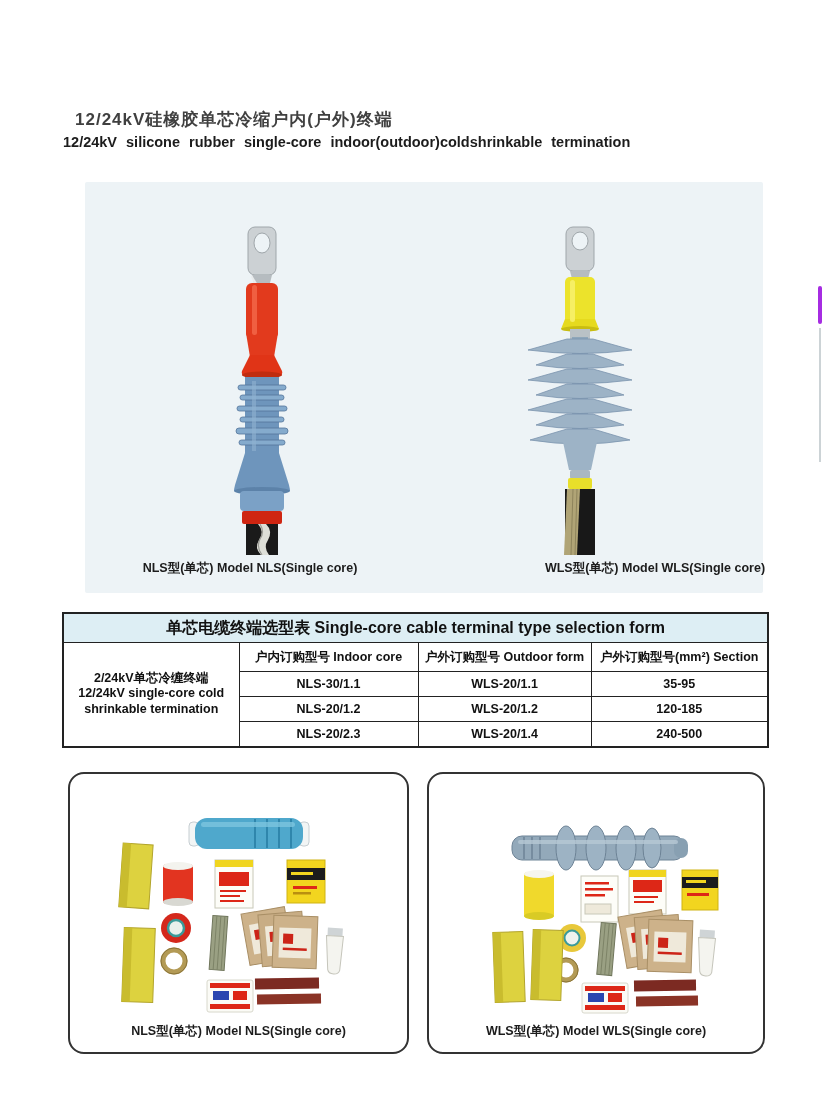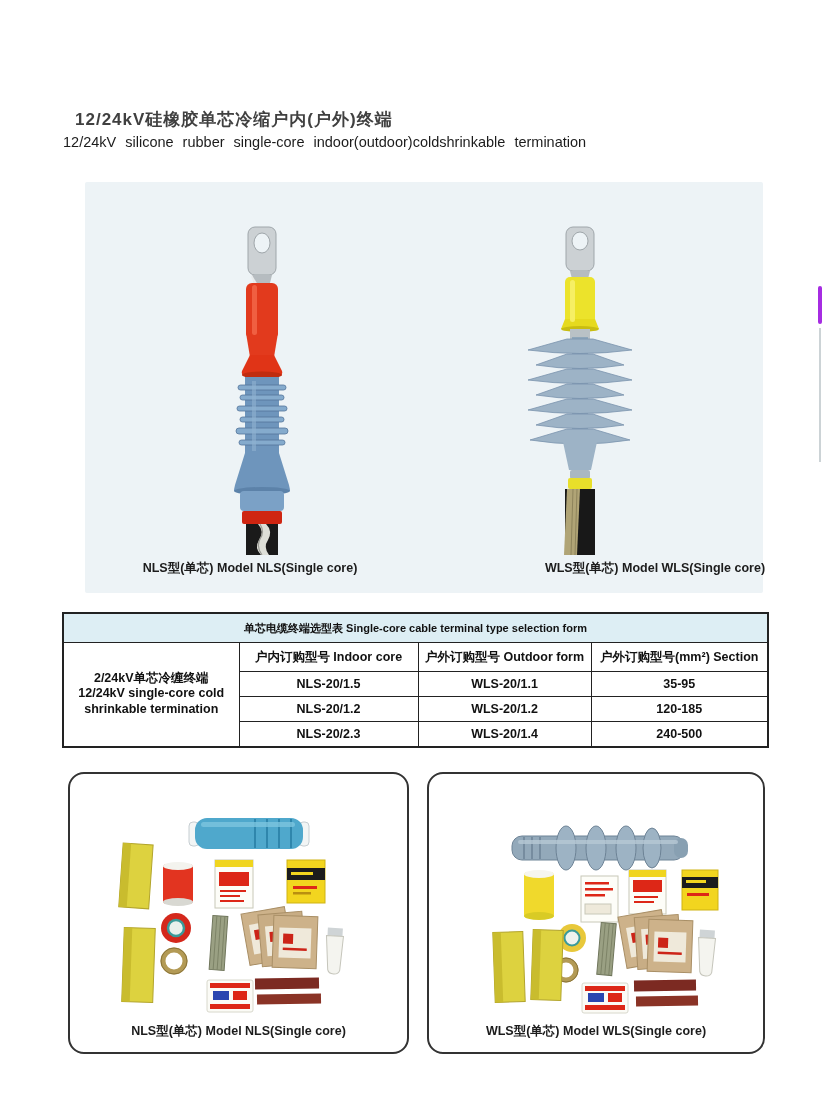--- a/index.html
+++ b/index.html
@@ -6,21 +6,21 @@
   .page{
     position:relative; width:827px; height:1120px; background:#ffffff;
     font-family:"Liberation Sans", sans-serif; overflow:hidden; margin:0 auto;
   }
   
   .title-zh{
     position:absolute; left:75px; top:108px; font-size:17px; font-weight:bold;
     color:#404040; letter-spacing:1px; white-space:nowrap;
   }
   .title-en{
-    position:absolute; left:63px; top:134px; font-size:14.5px; font-weight:normal;
+    position:absolute; left:63px; top:134px; font-size:14.5px; font-weight:bold;
     color:#1c1c1c; word-spacing:5px; white-space:nowrap;
   }
   
   .photo-panel{
     position:absolute; left:85px; top:182px; width:678px; height:411px;
     background:#edf3f6; border-radius:2px;
   }
   .term-svg{position:absolute; top:43px;}
   .term-nls{left:97px;}
   .term-wls{left:410px;}
@@ -36,21 +36,21 @@
   .edge-line{position:absolute; left:819px; top:328px; width:2px; height:134px;
     background:#ccd3d6;}
   
   .spec-table{
     position:absolute; left:62px; top:612px; width:705px;
     border-collapse:collapse; table-layout:fixed;
     font-size:12.5px; font-weight:bold; color:#111; text-align:center;
     border:2px solid #222;
   }
   .spec-table td{border:1px solid #222; padding:0; vertical-align:middle;}
-  .tbl-title{height:28px; background:#ddeef4; font-size:11px;}
+  .tbl-title{height:28px; background:#ddeef4; font-size:16px;}
   .tbl-head{height:29px;}
   .tbl-row{height:25px;}
   .row-label div{line-height:1.25;}
   
   .kit-box{
     position:absolute; top:772px; height:278px; background:#ffffff;
     border:2px solid #333; border-radius:16px;
   }
   .kit-left{left:68px; width:337px;}
   .kit-right{left:427px; width:334px;}
@@ -164,21 +164,21 @@
         <td class="row-label" rowspan="4">
           <div>2/24kV单芯冷缠终端</div>
           <div>12/24kV single-core cold</div>
           <div>shrinkable termination</div>
         </td>
         <td>户内订购型号 Indoor core</td>
         <td>户外订购型号 Outdoor form</td>
         <td>户外订购型号(mm²) Section</td>
       </tr>
       <tr class="tbl-row">
-        <td>NLS-20/1.5</td>
+        <td>NLS-30/1.1</td>
         <td>WLS-20/1.1</td>
         <td>35-95</td>
       </tr>
       <tr class="tbl-row">
         <td>NLS-20/1.2</td>
         <td>WLS-20/1.2</td>
         <td>120-185</td>
       </tr>
       <tr class="tbl-row">
         <td>NLS-20/2.3</td>

